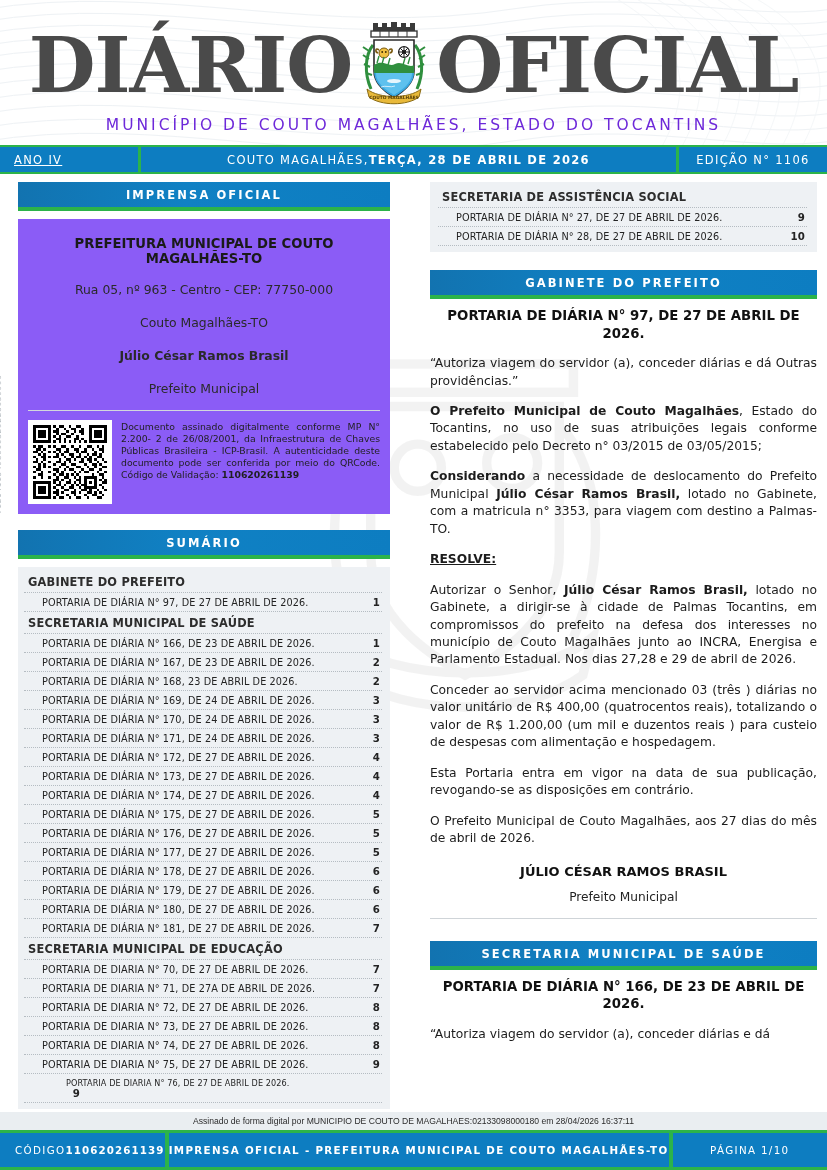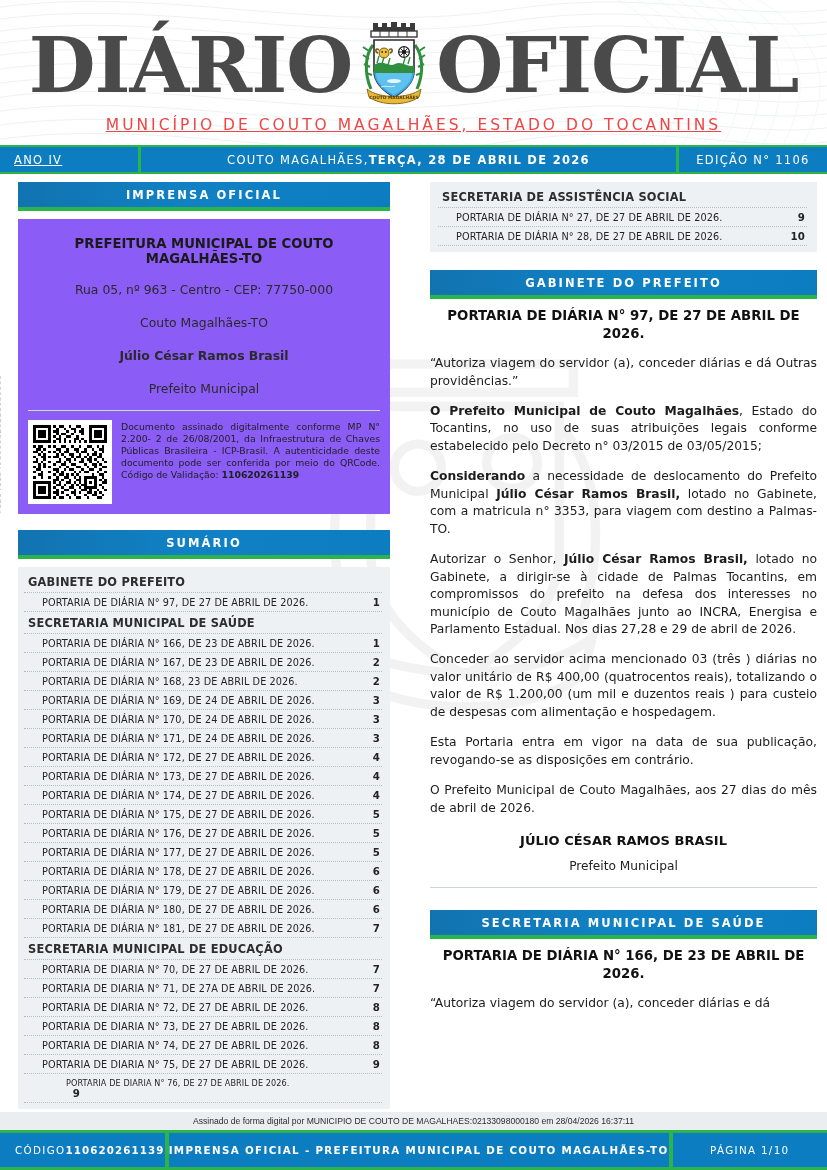--- a/index.html
+++ b/index.html
@@ -63,25 +63,24 @@
     width: 72px;
     height: 92px;
     display: flex;
     align-items: center;
     justify-content: center;
   }
   .subtitle {
     font-family: "DejaVu Sans", sans-serif;
     font-size: 15.5px;
     font-weight: 400;
-    color: #ef4444;
+    color: #6d28d9;
     letter-spacing: 3.0px;
     margin-top: 2px;
     white-space: nowrap;
-    text-decoration: underline;
   }
 
   
   .topbar {
     height: 29px;
     background: #2cb34a;
     display: flex;
     align-items: stretch;
     flex: 0 0 auto;
     padding: 2px 0;
@@ -816,20 +815,21 @@
         <p class="art-p">“Autoriza viagem do servidor (a), conceder diárias e dá Outras providências.”</p>
 
         <p class="art-p">
           <b>O Prefeito Municipal de Couto Magalhães</b><span>, Estado do Tocantins, no uso de suas atribuições legais conforme estabelecido pelo Decreto n° 03/2015 de 03/05/2015;</span>
         </p>
 
         <p class="art-p">
           <b>Considerando</b><span> a necessidade de deslocamento do Prefeito Municipal </span><b>Júlio César Ramos Brasil,</b><span> lotado no Gabinete, com a matricula n° 3353, para viagem com destino a Palmas- TO.</span>
         </p>
 
+        <p class="art-p resolve">RESOLVE:</p>
 
         <p class="art-p">
           <span>Autorizar o Senhor, </span><b>Júlio César Ramos Brasil,</b><span> lotado no Gabinete, a dirigir-se à cidade de Palmas Tocantins, em compromissos do prefeito na defesa dos interesses no município de Couto Magalhães junto ao INCRA, Energisa e Parlamento Estadual. Nos dias 27,28 e 29 de abril de 2026.</span>
         </p>
 
         <p class="art-p">Conceder ao servidor acima mencionado 03 (três ) diárias no valor unitário de R$ 400,00 (quatrocentos reais), totalizando o valor de R$ 1.200,00 (um mil e duzentos reais ) para custeio de despesas com alimentação e hospedagem.</p>
 
         <p class="art-p">Esta Portaria entra em vigor na data de sua publicação, revogando-se as disposições em contrário.</p>
 
         <p class="art-p">O Prefeito Municipal de Couto Magalhães, aos 27 dias do mês de abril de 2026.</p>

